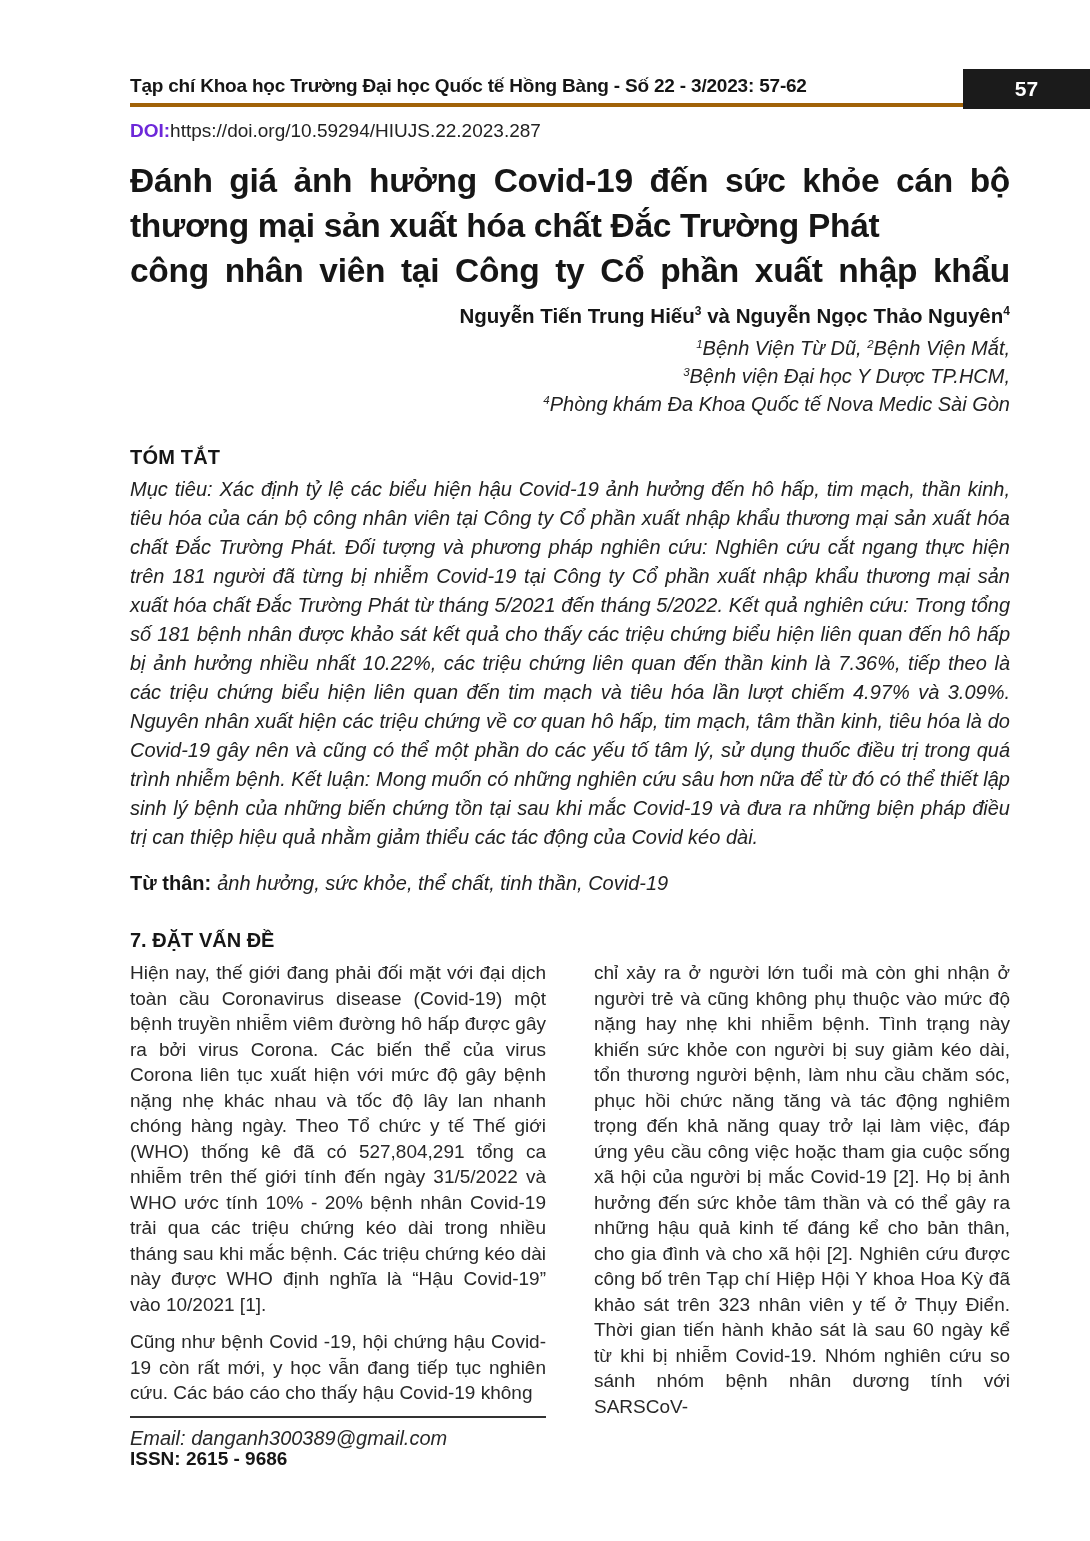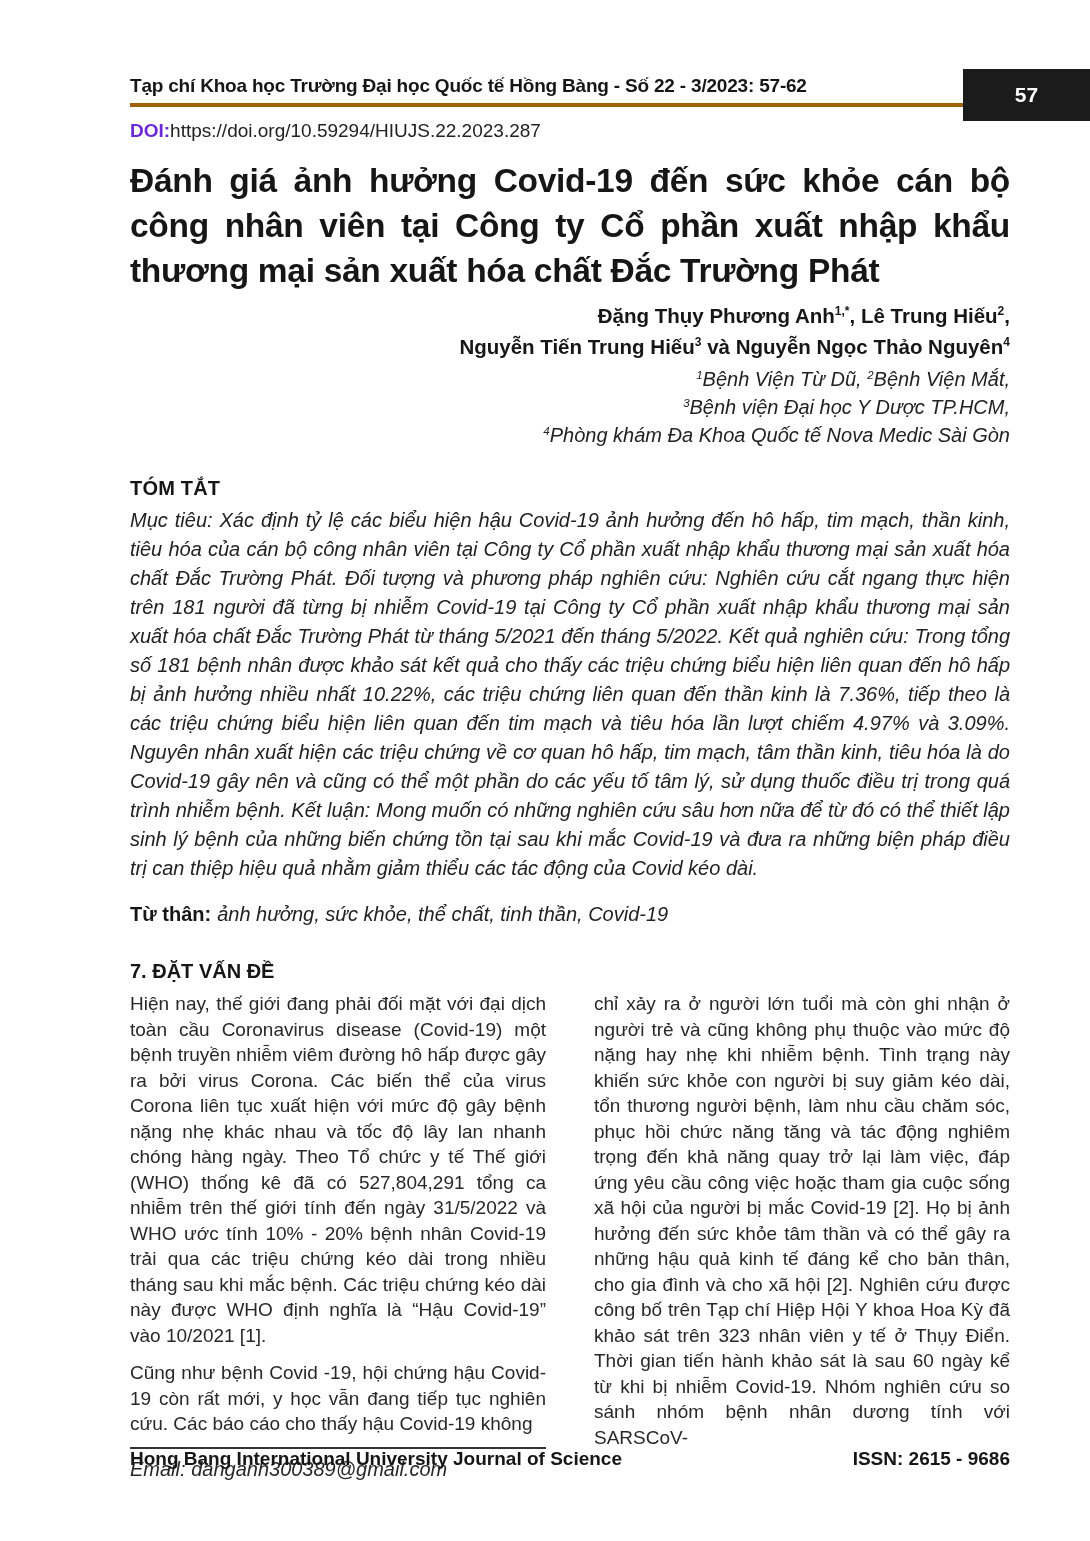--- a/index.html
+++ b/index.html
@@ -9,21 +9,21 @@
   }
   .content { position:absolute; left:130px; top:69px; width:880px; }
 
   
   .header-bar {
     width:833px; height:34px; border-bottom:4px solid #a16207;
     display:flex; align-items:center;
   }
   .journal-line { font-size:19px; font-weight:700; letter-spacing:-0.2px; color:#161616; white-space:nowrap; }
   .page-num-box {
-    position:absolute; right:0; top:69px; width:127px; height:52px;
+    position:absolute; right:0; top:69px; width:127px; height:40px;
     background:#1b1b1b; color:#ffffff; display:flex; align-items:center; justify-content:center;
     font-size:21px; font-weight:700;
   }
   .doi-line { margin-top:13px; font-size:19px; color:#222; }
   .doi-label { font-weight:700; margin-right:0; color:#6d28d9; }
 
   
   .article-title { margin-top:16px; font-size:33.5px; line-height:45px; font-weight:700; color:#161616; letter-spacing:-0.3px; }
   .title-line.justify { text-align:justify; text-align-last:justify; }
 
@@ -72,26 +72,25 @@
     <div class="header-bar">
       <span class="journal-line">Tạp chí Khoa học Trường Đại học Quốc tế Hồng Bàng - Số 22 - 3/2023: 57-62</span>
     </div>
 
     <div class="doi-line">
       <span class="doi-label">DOI:</span><span>https://doi.org/10.59294/HIUJS.22.2023.287</span>
     </div>
 
     <div class="article-title">
       <div class="title-line justify">Đánh giá ảnh hưởng Covid-19 đến sức khỏe cán bộ</div>
+      <div class="title-line">thương mại sản xuất hóa chất Đắc Trường Phát</div>
       <div class="title-line justify">công nhân viên tại Công ty Cổ phần xuất nhập khẩu</div>
-      <div class="title-line">thương mại sản xuất hóa chất Đắc Trường Phát</div>
     </div>
 
     <div class="authors-block">
-      <div><span>Đặng Thụy Phương Anh</span><span class="sup">1,*</span><span>, Lê Trung Hiếu</span><span class="sup">2</span><span>,</span></div>
       <div><span>Nguyễn Tiến Trung Hiếu</span><span class="sup">3</span><span> và Nguyễn Ngọc Thảo Nguyên</span><span class="sup">4</span></div>
     </div>
 
     <div class="affiliations-block">
       <div><span class="sup">1</span><span>Bệnh Viện Từ Dũ, </span><span class="sup">2</span><span>Bệnh Viện Mắt,</span></div>
       <div><span class="sup">3</span><span>Bệnh viện Đại học Y Dược TP.HCM,</span></div>
       <div><span class="sup">4</span><span>Phòng khám Đa Khoa Quốc tế Nova Medic Sài Gòn</span></div>
     </div>
 
     <div class="abstract-heading">TÓM TẮT</div>
@@ -113,17 +112,16 @@
         </div>
       </div>
       <div class="col">
         <p>chỉ xảy ra ở người lớn tuổi mà còn ghi nhận ở người trẻ và cũng không phụ thuộc vào mức độ nặng hay nhẹ khi nhiễm bệnh. Tình trạng này khiến sức khỏe con người bị suy giảm kéo dài, tổn thương người bệnh, làm nhu cầu chăm sóc, phục hồi chức năng tăng và tác động nghiêm trọng đến khả năng quay trở lại làm việc, đáp ứng yêu cầu công việc hoặc tham gia cuộc sống xã hội của người bị mắc Covid-19 [2]. Họ bị ảnh hưởng đến sức khỏe tâm thần và có thể gây ra những hậu quả kinh tế đáng kể cho bản thân, cho gia đình và cho xã hội [2]. Nghiên cứu được công bố trên Tạp chí Hiệp Hội Y khoa Hoa Kỳ đã khảo sát trên 323 nhân viên y tế ở Thụy Điển. Thời gian tiến hành khảo sát là sau 60 ngày kể từ khi bị nhiễm Covid-19. Nhóm nghiên cứu so sánh nhóm bệnh nhân dương tính với SARSCoV-</p>
       </div>
     </div>
 
   </div>
 
   <div class="page-footer">
-    <span>Hong Bang International University Journal of Science</span>
     <span>ISSN: 2615 - 9686</span>
   </div>
 
 </div>
 
 </body></html>

